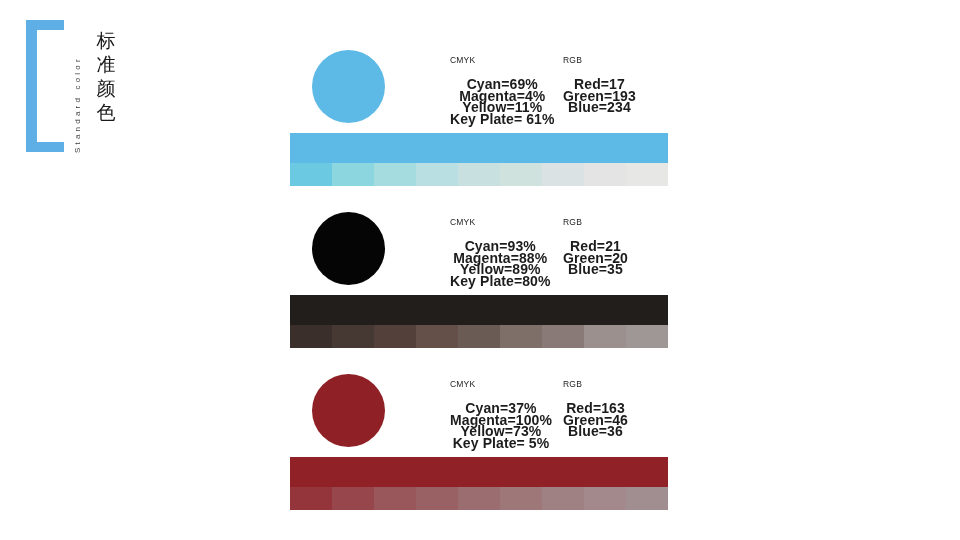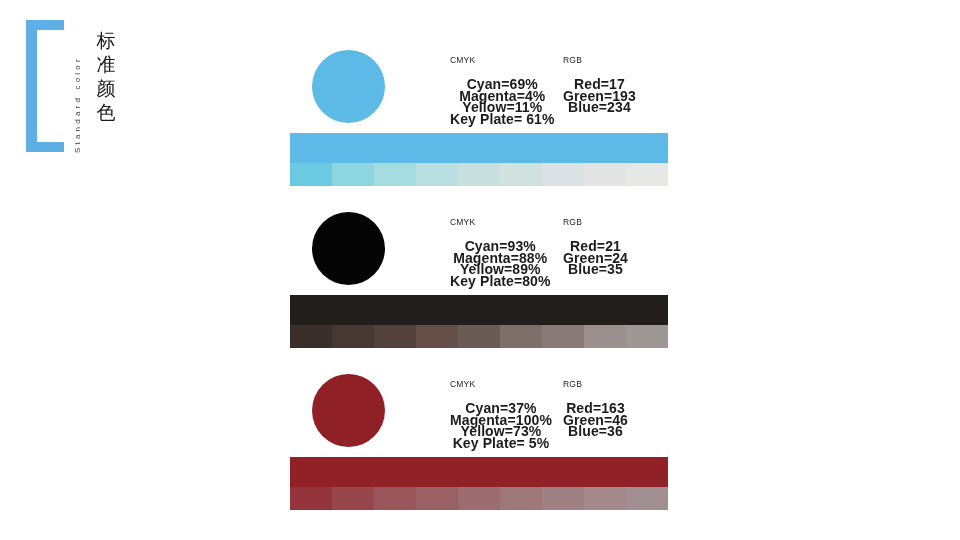--- a/index.html
+++ b/index.html
@@ -213,21 +213,21 @@
       <div class="spec-col cmyk">
         <div class="spec-head">CMYK</div>
         <div class="spec-line">Cyan=93%</div>
         <div class="spec-line">Magenta=88%</div>
         <div class="spec-line">Yellow=89%</div>
         <div class="spec-line">Key Plate=80%</div>
       </div>
       <div class="spec-col rgb">
         <div class="spec-head">RGB</div>
         <div class="spec-line">Red=21</div>
-        <div class="spec-line">Green=24</div>
+        <div class="spec-line">Green=20</div>
         <div class="spec-line">Blue=35</div>
       </div>
     </div>
 
     <div class="strip s2">
       <div class="band" style="background: rgb(34, 30, 28);"></div>
       <div class="tints">
           <div class="tint" style="background: rgb(59, 47, 43);"></div>
           <div class="tint" style="background: rgb(70, 56, 51);"></div>
           <div class="tint" style="background: rgb(83, 64, 58);"></div>

